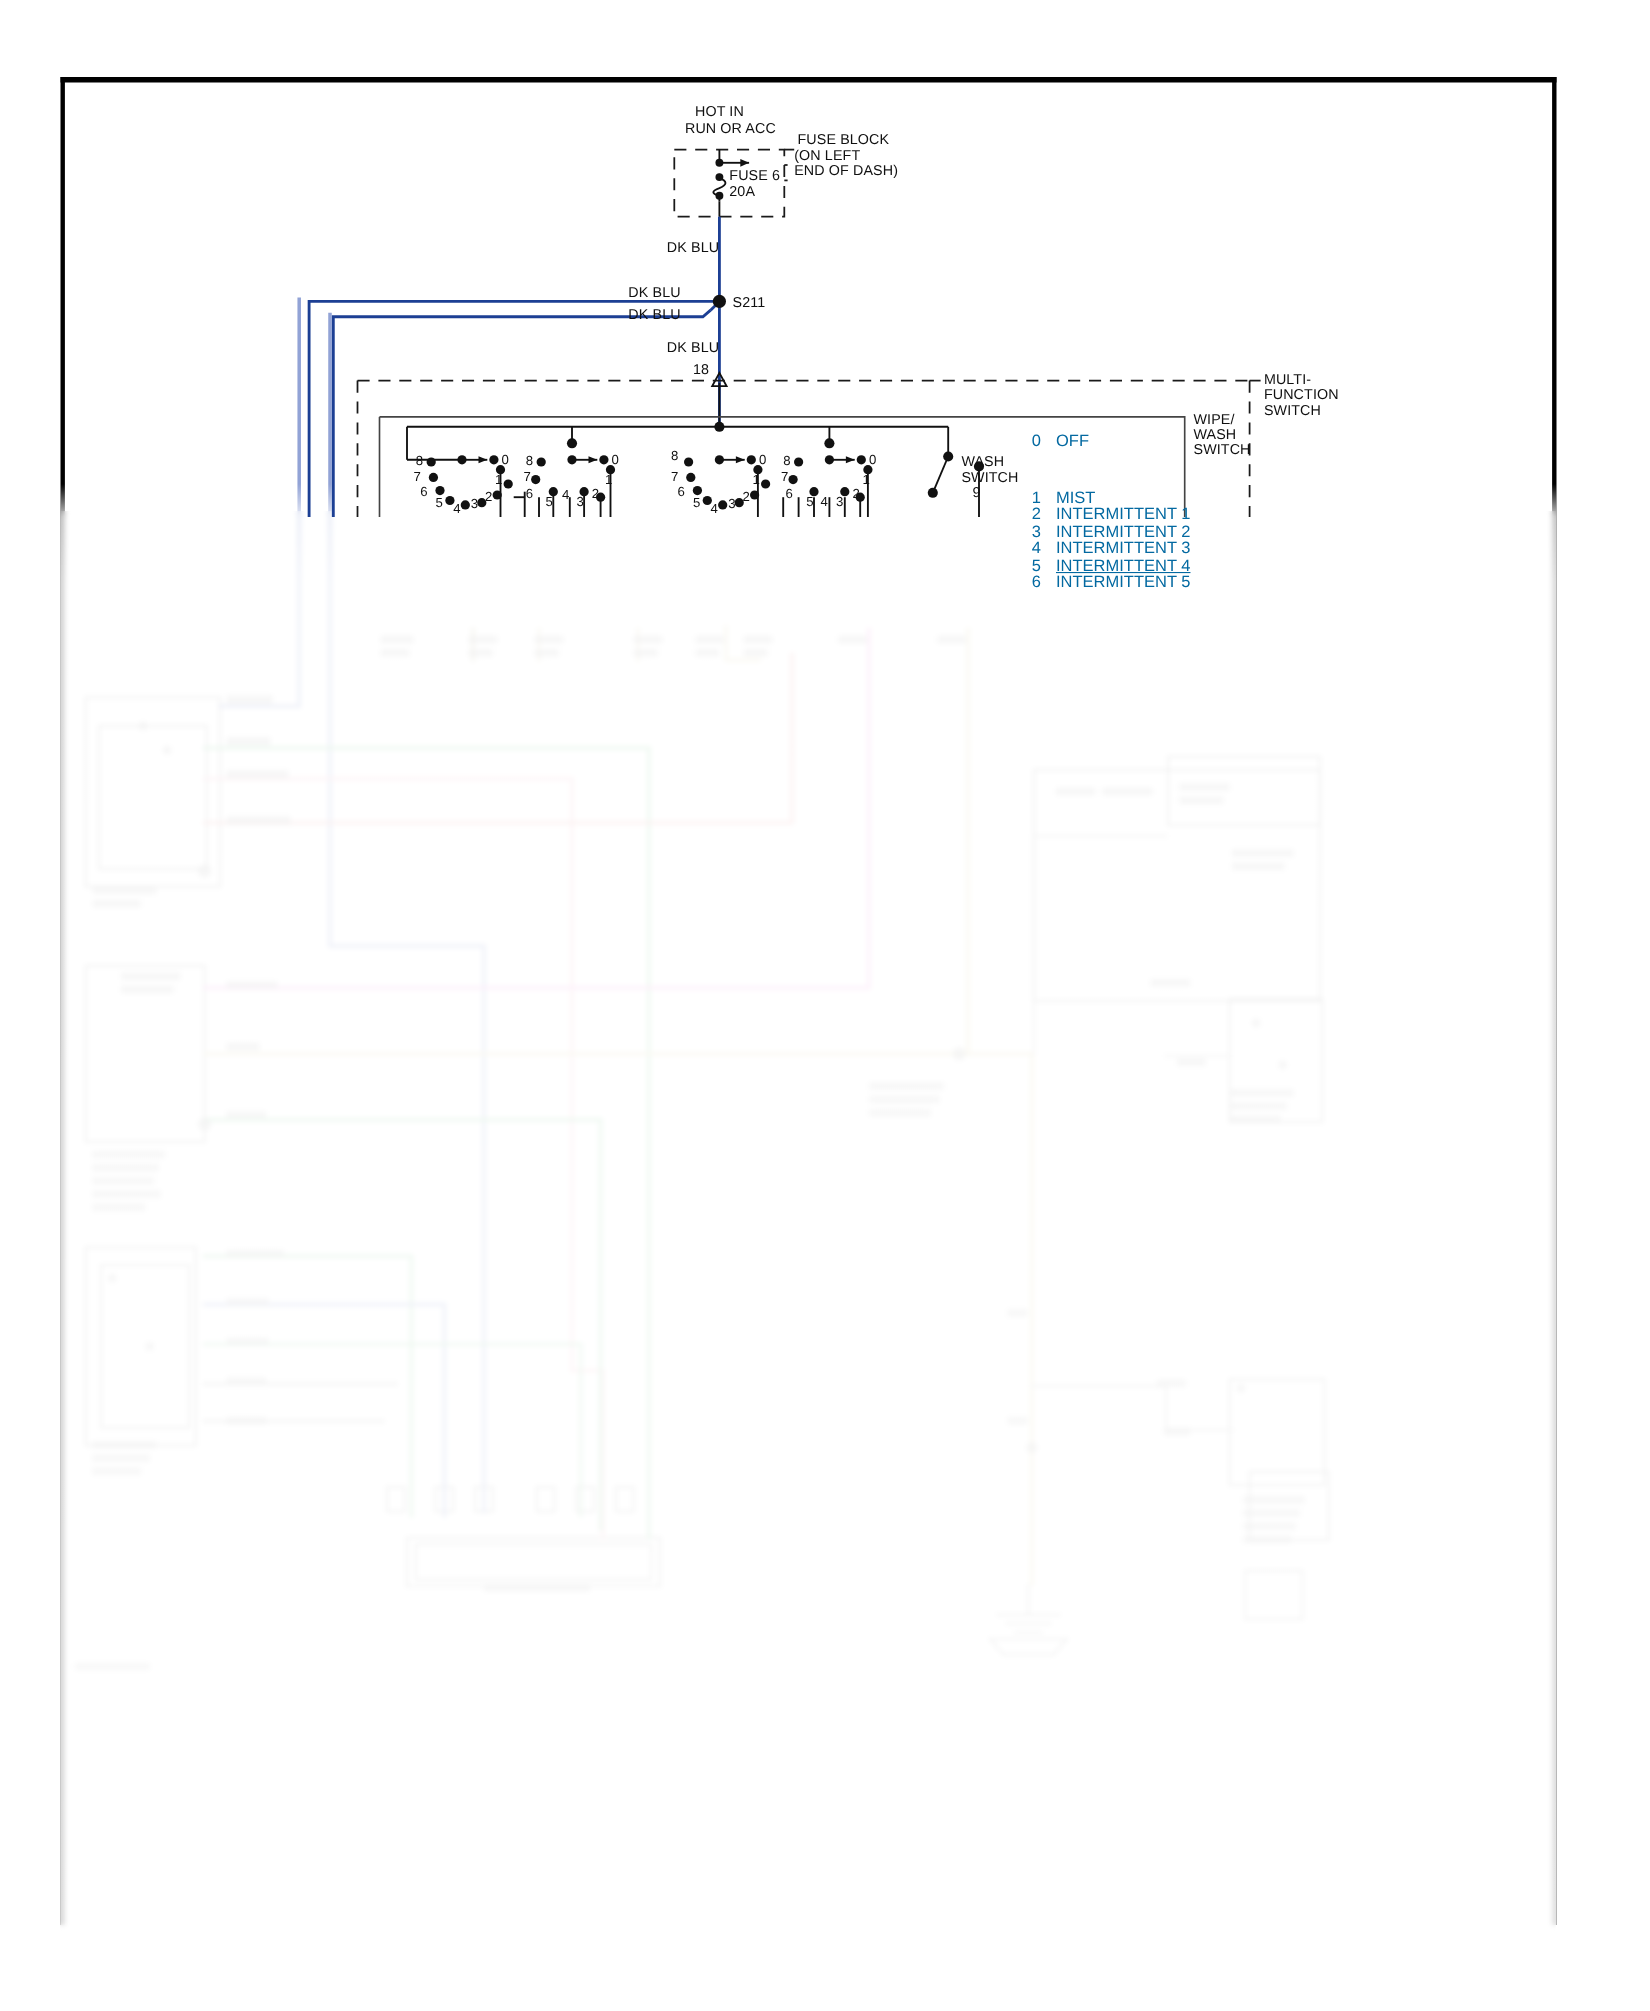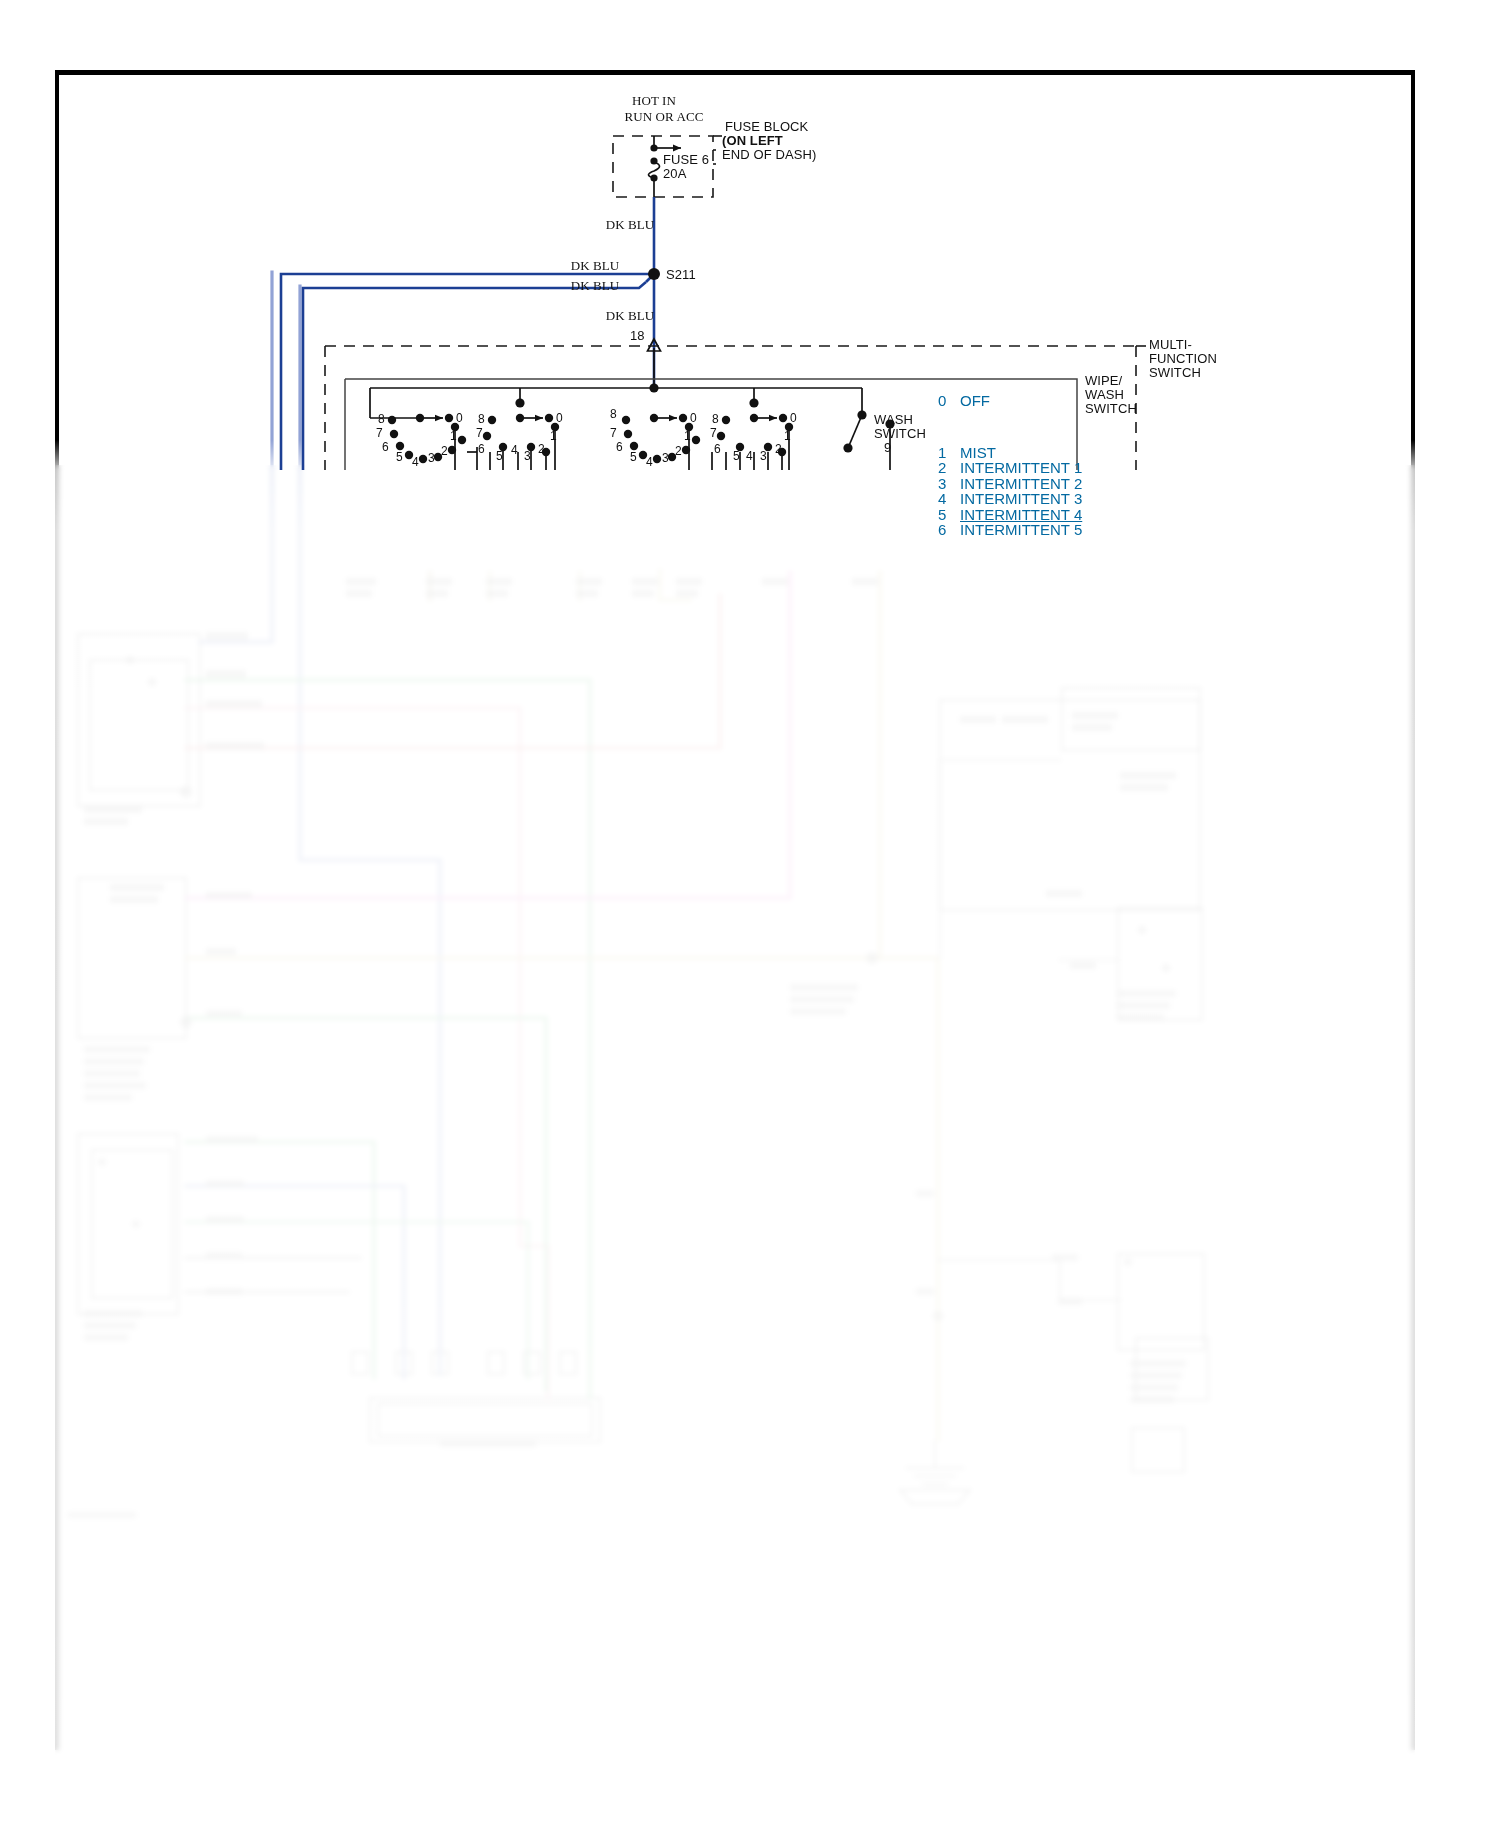--- a/index.html
+++ b/index.html
@@ -17,21 +17,21 @@
   
   #veil{position:absolute;left:55px;top:440px;width:1360px;height:1320px;
         background:linear-gradient(to bottom, rgba(255,255,255,0) 0px, rgba(255,255,255,0.78) 30px, rgba(255,255,255,0.86) 90px, rgba(255,255,255,0.88) 100%);
         pointer-events:none;}
   #veil2{position:absolute;left:55px;top:465px;width:1360px;height:1295px;
         backdrop-filter:blur(2.4px);-webkit-backdrop-filter:blur(2.4px);pointer-events:none;}
 
   .txt{position:absolute;font-family:"Liberation Sans", sans-serif;font-size:13px;color:#111;
        white-space:pre;line-height:15px;letter-spacing:0.1px;}
   .txt.sm{font-size:12px;}
-  .txt.ctr{text-align:right;transform:translateX(-50%);font-family:Liberation Serif, serif;}
+  .txt.ctr{text-align:right;transform:translateX(-50%);}
   .legend{position:absolute;font-size:15px;line-height:15.5px;color:#0369a1;white-space:pre;}
   .legnum{display:inline-block;width:22px;}
 </style>
 </head>
 <body>
 
 <div id="page">
 
   <div id="sheet"></div>
   <div id="frame-top"></div>
@@ -349,21 +349,21 @@
       <circle cx="862" cy="415" r="4.6" fill="#111"></circle>
       <circle cx="848" cy="448" r="4.6" fill="#111"></circle>
       <circle cx="890" cy="424" r="4.6" fill="#111"></circle>
     </g>
   </svg>
 
   <div class="txt ctr" style="left:654px;top:93px;">HOT IN</div>
   <div class="txt ctr" style="left:654px;top:109px;padding-left:20px;">RUN OR ACC</div>
 
   <div class="txt" style="left:725px;top:119px;">FUSE BLOCK</div>
-  <div class="txt" style="left:722px;top:133px;font-weight:bold;">(ON LEFT</div>
+  <div class="txt" style="left:722px;top:133px;">(ON LEFT</div>
   <div class="txt" style="left:722px;top:147px;">END OF DASH)</div>
 
   <div class="txt" style="left:663px;top:152px;">FUSE 6</div>
   <div class="txt" style="left:663px;top:166px;">20A</div>
 
   <div class="txt ctr" style="left:630px;top:217px;">DK BLU</div>
   <div class="txt ctr" style="left:595px;top:258px;">DK BLU</div>
   <div class="txt ctr" style="left:595px;top:278px;">DK BLU</div>
   <div class="txt ctr" style="left:630px;top:308px;">DK BLU</div>
 

